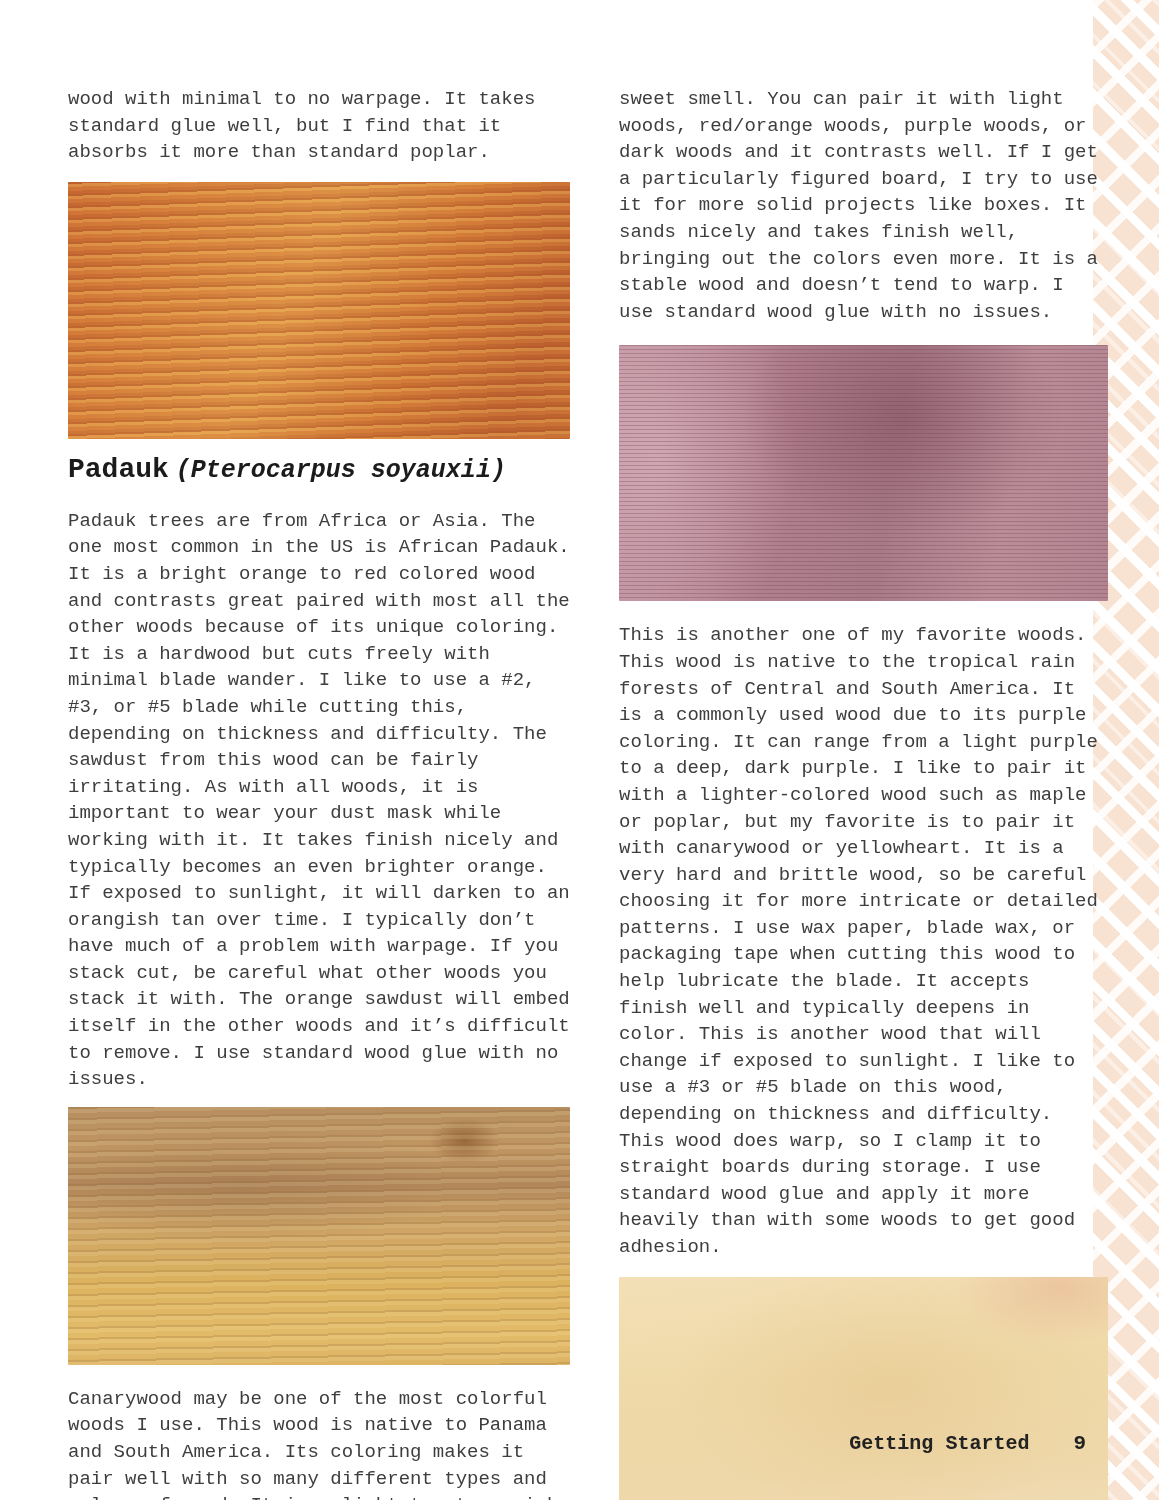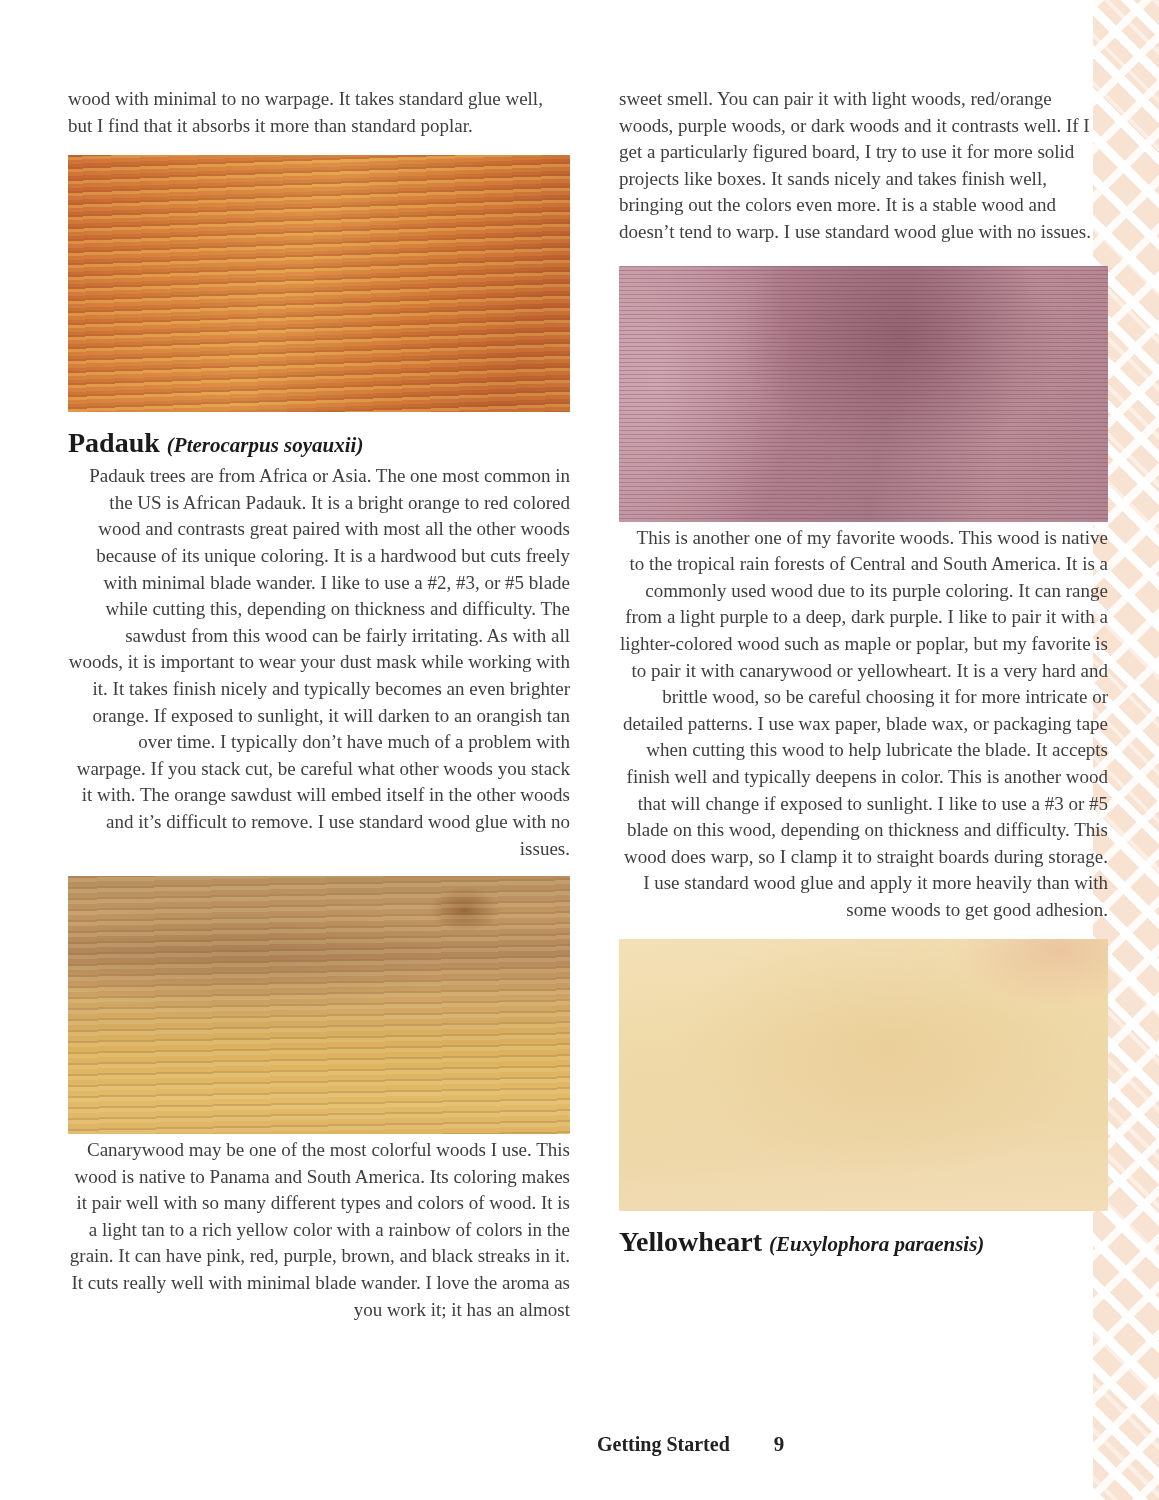--- a/index.html
+++ b/index.html
@@ -6,21 +6,21 @@
     margin: 0;
     padding: 0;
     background: #ffffff;
   }
   .page {
     position: relative;
     width: 1159px;
     height: 1500px;
     background: #ffffff;
     overflow: hidden;
-    font-family: Liberation Serif, serif;
+    font-family: Liberation Mono, monospace;
   }
   
   .side-pattern {
     position: absolute;
     top: 0;
     right: 0;
     width: 66px;
     height: 1500px;
     background-color: #f8e2d1;
     background-image:
@@ -43,27 +43,27 @@
     text-align: left;
   }
   .wood-heading {
     margin: 0;
     font-size: 28px;
     line-height: 1.25;
     font-weight: 700;
     color: #1b1b1b;
   }
   .wood-heading .latin {
-    font-size: 21px;
+    font-size: 25px;
     font-style: italic;
     font-weight: 700;
     margin-left: 7px;
   }
   .after-photo { margin-top: 13px; }
-  .after-heading { margin-top: 3px; text-align: right; }
+  .after-heading { margin-top: 21px; }
 
   .wood-photo {
     width: 100%;
     border-radius: 1px;
   }
   
   .photo-padauk {
     height: 257px;
     margin-top: 16px;
     background-image:
@@ -108,21 +108,21 @@
       radial-gradient(ellipse 300px 190px at 55% 40%, rgba(213,172,105,0.22), rgba(0,0,0,0) 70%),
       linear-gradient(175deg, #f3e0b6 0%, #efd9a8 38%, #eed7a8 68%, #f2ddb8 100%);
   }
 
   .footer {
     position: absolute;
     left: 597px;
     top: 1432px;
     width: 489px;
     display: flex;
-    justify-content: flex-start;
+    justify-content: flex-end;
     align-items: baseline;
     gap: 44px;
     font-weight: 700;
     color: #222222;
   }
   .footer .section { font-size: 20px; }
   .footer .page-num { font-size: 21px; }
 </style>
 </head>
 <body>

